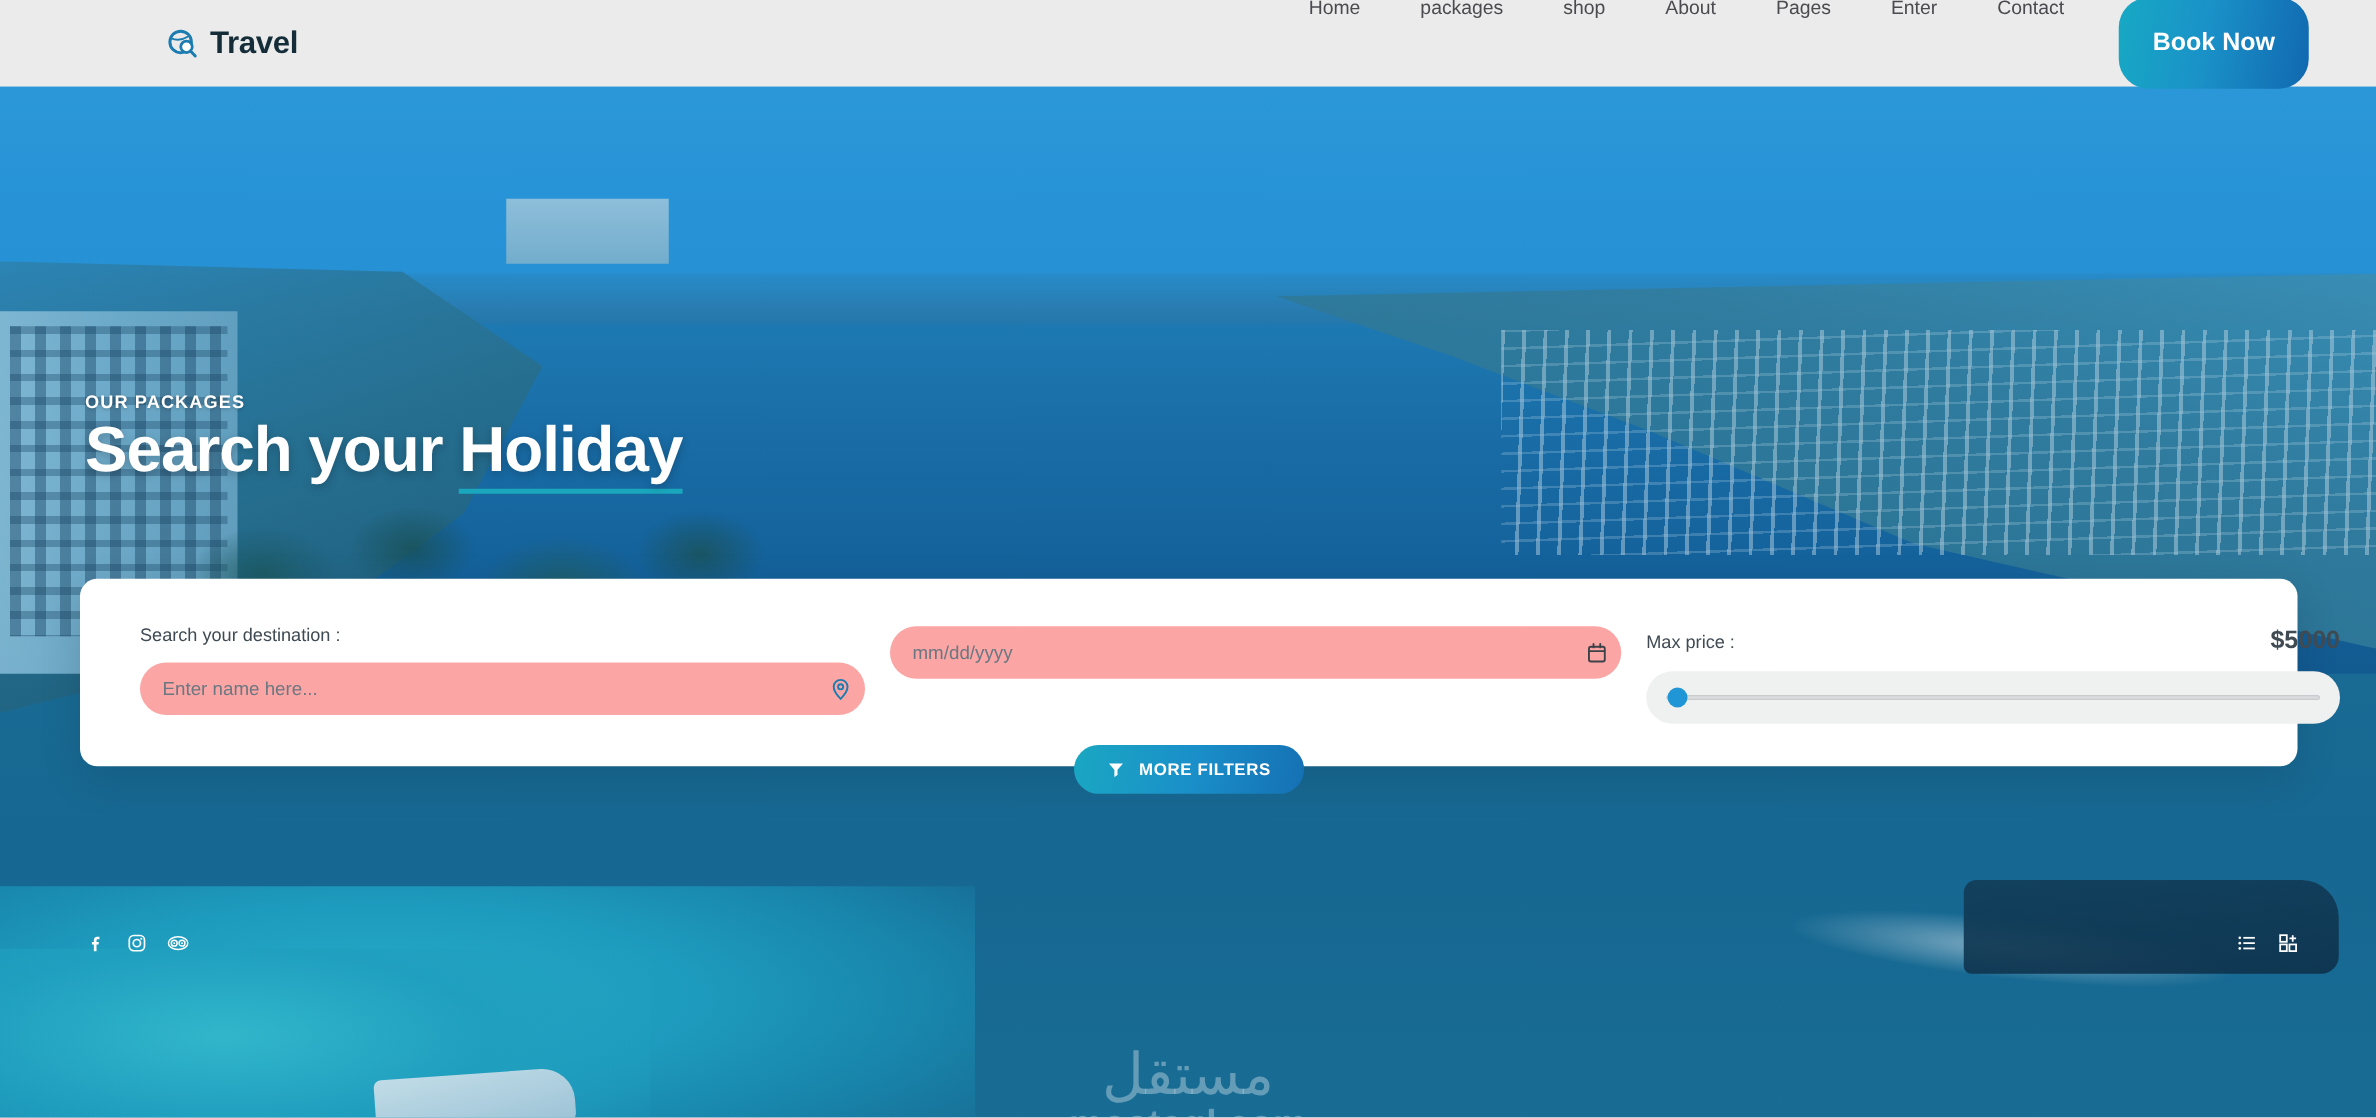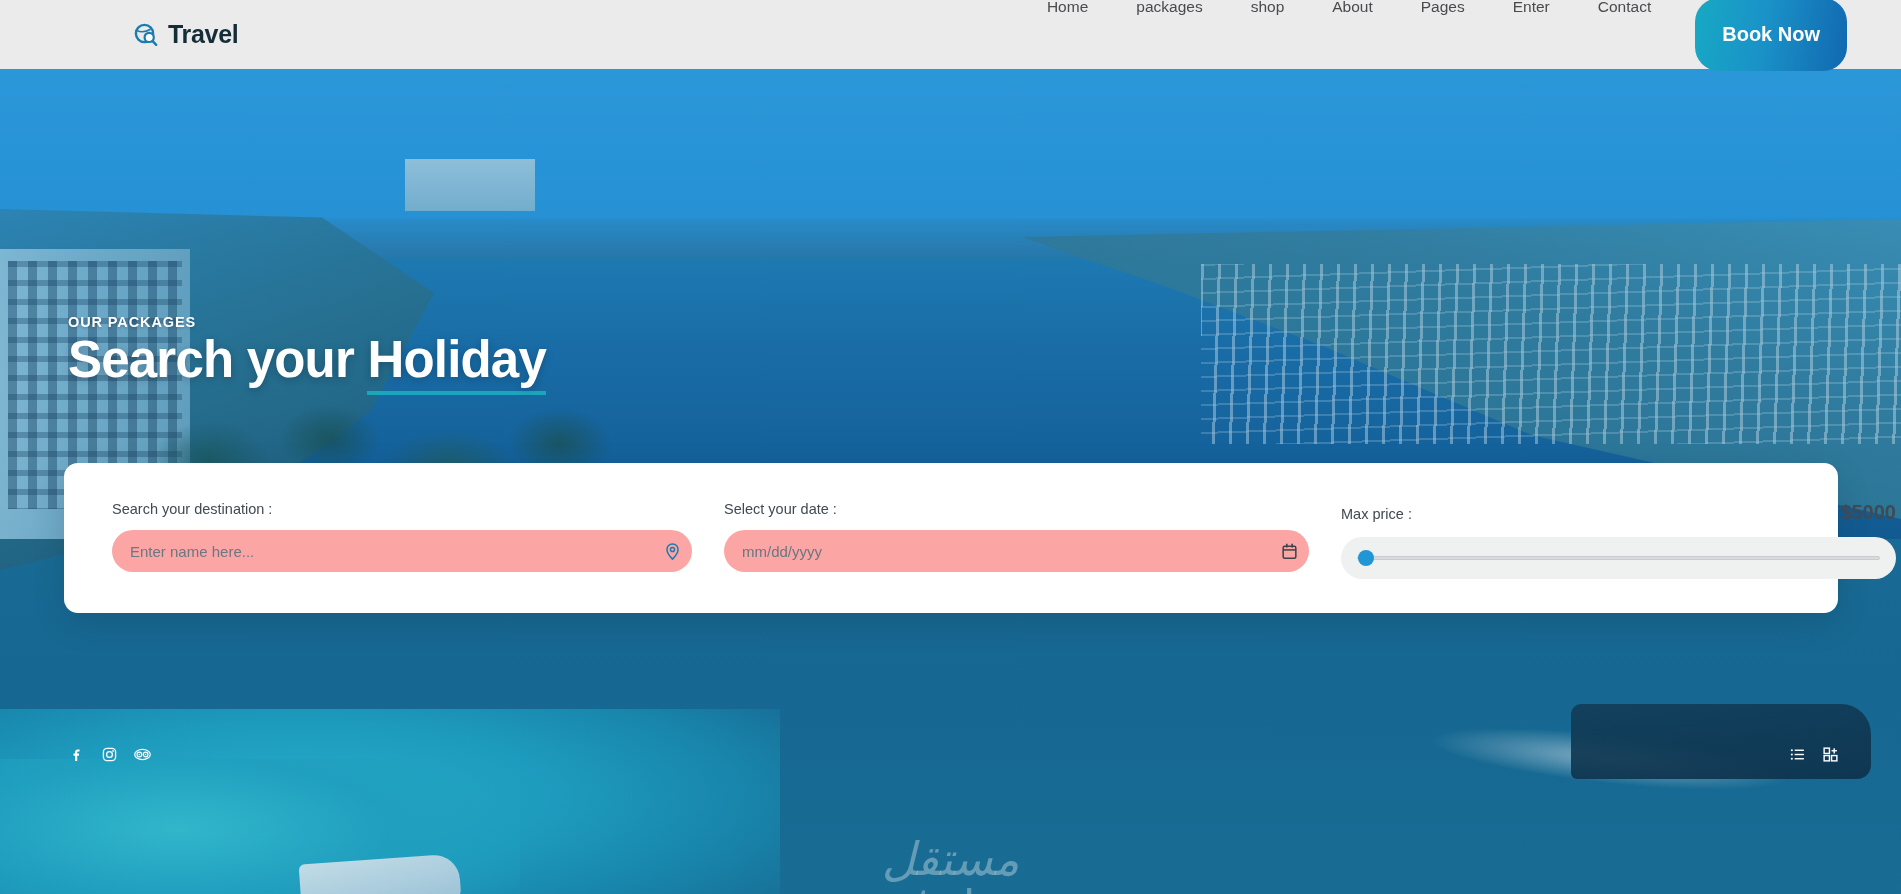--- a/index.html
+++ b/index.html
@@ -241,21 +241,21 @@
     width: 1774px;
     background: #ffffff;
     border-radius: 14px;
     z-index: 20;
     padding: 38px 48px 34px 48px;
     box-shadow: 0 10px 34px rgba(0,0,0,0.12);
   }
 
   .fields {
     display: flex;
-    gap: 16px;
+    gap: 4px;
     align-items: flex-start;
   }
   .field { flex: 0 0 auto; }
   .field-dest  { width: 580px; }
   .field-date  { width: 585px; margin-left: 16px; }
   .field-price { width: 555px; margin-left: 16px; }
 
   .field-label {
     font-size: 14.5px;
     color: #3f4a52;
@@ -389,21 +389,20 @@
     text-align: center;
     z-index: 12;
     pointer-events: none;
   }
   .wm-ar {
     font-size: 46px;
     color: rgba(196,214,226,0.45);
     font-family: "DejaVu Sans", sans-serif;
     line-height: 1.1;
     direction: rtl;
-    font-style: italic;
   }
   .wm-en {
     font-size: 30px;
     color: rgba(196,214,226,0.45);
     font-weight: bold;
     letter-spacing: 0.5px;
     margin-top: -2px;
   }
 </style>
 </head>
@@ -527,21 +526,20 @@
             <span class="field-icon">
               <svg class="field-icon" viewBox="0 0 24 24" xmlns="http://www.w3.org/2000/svg">
                 <path d="M12 2.4c-3.9 0-7 3.1-7 7 0 5.1 7 12.2 7 12.2s7-7.1 7-12.2c0-3.9-3.1-7-7-7z" fill="none" stroke="#1a7cb0" stroke-width="1.9"></path>
                 <circle cx="12" cy="9.4" r="2.6" fill="none" stroke="#1a7cb0" stroke-width="1.9"></circle>
               </svg>
             </span>
           </div>
         </div>
 
         <div class="field field-date">
-          <span class="field-label">Select your date :</span>
           <div class="input-wrap">
             <input type="text" placeholder="mm/dd/yyyy" style="">
             <span class="field-icon">
               <svg class="field-icon" viewBox="0 0 24 24" xmlns="http://www.w3.org/2000/svg">
                 <rect x="4" y="5.5" width="16" height="15" rx="2" fill="none" stroke="#3c4248" stroke-width="1.9"></rect>
                 <line x1="4" y1="10" x2="20" y2="10" stroke="#3c4248" stroke-width="1.9"></line>
                 <line x1="8.6" y1="2.8" x2="8.6" y2="6.2" stroke="#3c4248" stroke-width="1.9" stroke-linecap="round"></line>
                 <line x1="15.4" y1="2.8" x2="15.4" y2="6.2" stroke="#3c4248" stroke-width="1.9" stroke-linecap="round"></line>
               </svg>
             </span>
@@ -553,16 +551,24 @@
             <span class="field-label" style="margin-bottom:0">Max price :</span>
             <span class="price-value">$5000</span>
           </div>
           <div class="slider-wrap">
             <input class="slider" type="range" min="0" max="5000" value="0" style="">
           </div>
         </div>
 
       </div>
 
+      <button class="more-filters">
+        <span class="filter-icon">
+          <svg class="filter-icon" viewBox="0 0 24 24" xmlns="http://www.w3.org/2000/svg">
+            <path d="M3 4.4h18l-7 8.2v6.6l-4 2.4v-9z" fill="#ffffff"></path>
+          </svg>
+        </span>
+        <span>MORE FILTERS</span>
+      </button>
     </div>
 
   </div>
 </div>
 
 </body></html>

